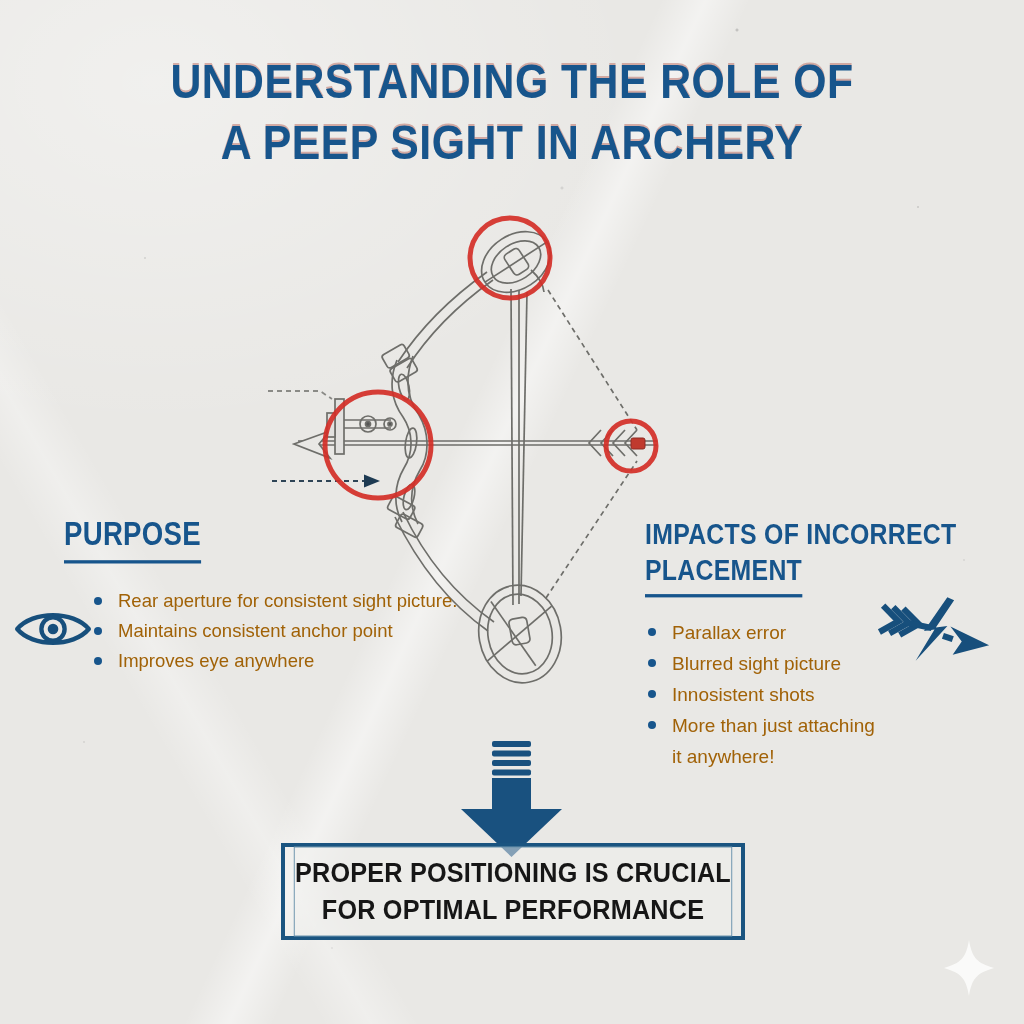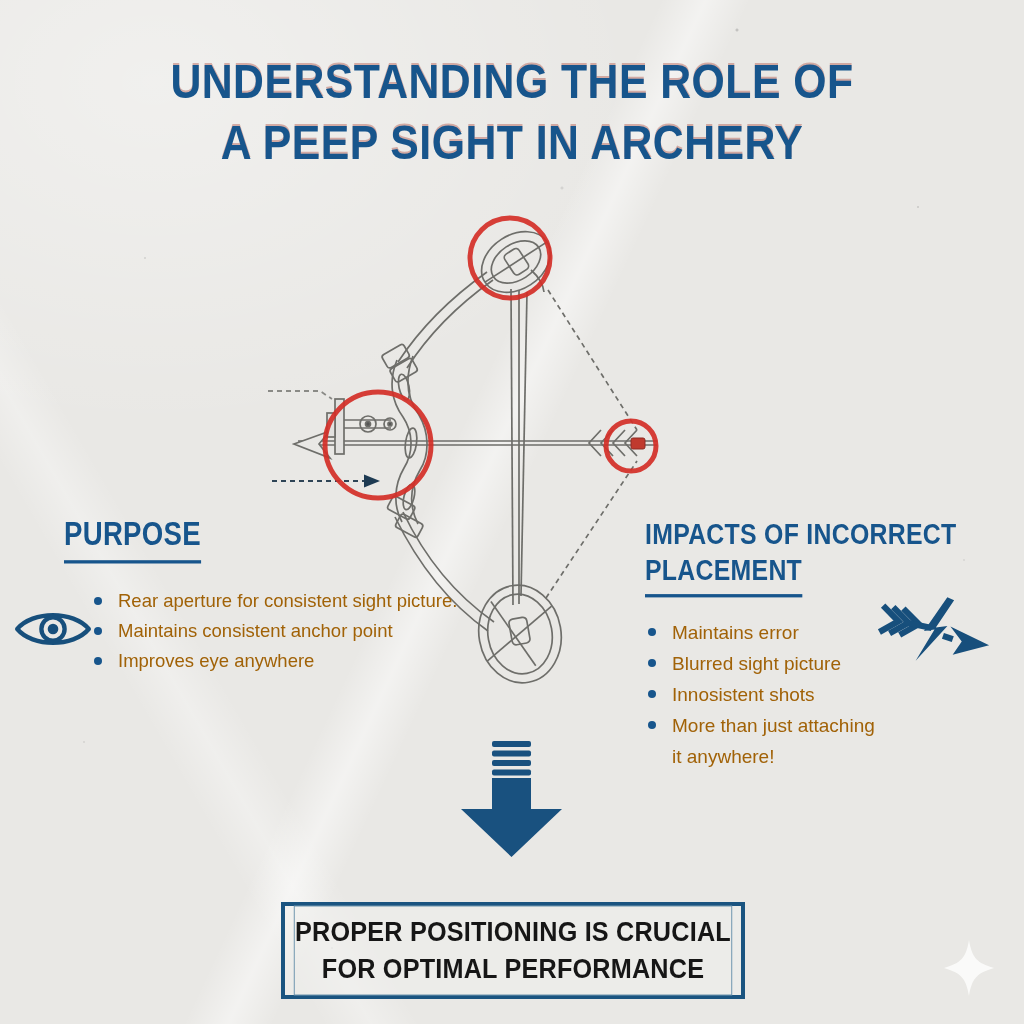--- a/index.html
+++ b/index.html
@@ -50,21 +50,21 @@
   }
   ul.blist li::before{
     content:"";position:absolute;left:2px;top:11px;width:8px;height:8px;
     border-radius:50%;background:#17558c;
   }
   .purpose-list{left:92px;top:586px;width:400px;font-size:18.5px;line-height:30px;}
   .impacts-list{left:646px;top:617px;width:300px;font-size:19px;line-height:31px;}
 
   
   .footer-box{
-    left:281px;top:902px;width:464px;height:97px;box-sizing:border-box;
+    left:281px;top:843px;width:464px;height:97px;box-sizing:border-box;
     border:4px solid #1a5480;background:rgba(240,240,238,.5);
   }
   .footer-box .inner{
     position:absolute;inset:2px;border:1px solid #6b93ad;
     display:flex;flex-direction:column;justify-content:center;align-items:center;
     text-align:center;color:#161616;font-weight:bold;font-size:26px;line-height:1.28;
     letter-spacing:.2px;transform:scale(.97,1.06);
   }
 
   .diagram{left:0;top:0;width:1024px;height:1024px;pointer-events:none;}
@@ -180,21 +180,21 @@
     <path d="M 5 31 C 21 12, 63 12, 79 31 C 63 50, 21 50, 5 31 Z" stroke="#174f7c" stroke-width="4.5" fill="none" stroke-linejoin="round"></path>
     <circle cx="42" cy="31" r="12" stroke="#174f7c" stroke-width="4.5" fill="none"></circle>
     <circle cx="42" cy="31" r="5.5" fill="#174f7c"></circle>
   </svg>
 
   <section class="abs sec-head impacts-head">
     <div>IMPACTS OF INCORRECT</div>
     <span class="underlined">PLACEMENT</span>
   </section>
   <ul class="abs blist impacts-list">
-    <li>Maintains error</li>
+    <li>Parallax error</li>
     <li>Blurred sight picture</li>
     <li>Innosistent shots</li>
     <li>More than just attaching
 it anywhere!</li>
   </ul>
 
   <svg class="abs icon-broken" viewBox="0 0 124 88" xmlns="http://www.w3.org/2000/svg">
     <g transform="rotate(8 62 44)" stroke="#174f7c" fill="#174f7c">
       <path d="M 6 17 L 23 30 L 6 43" fill="none" stroke-width="6" stroke-linejoin="miter"></path>
       <path d="M 16 17 L 33 30 L 16 43" fill="none" stroke-width="6"></path>

